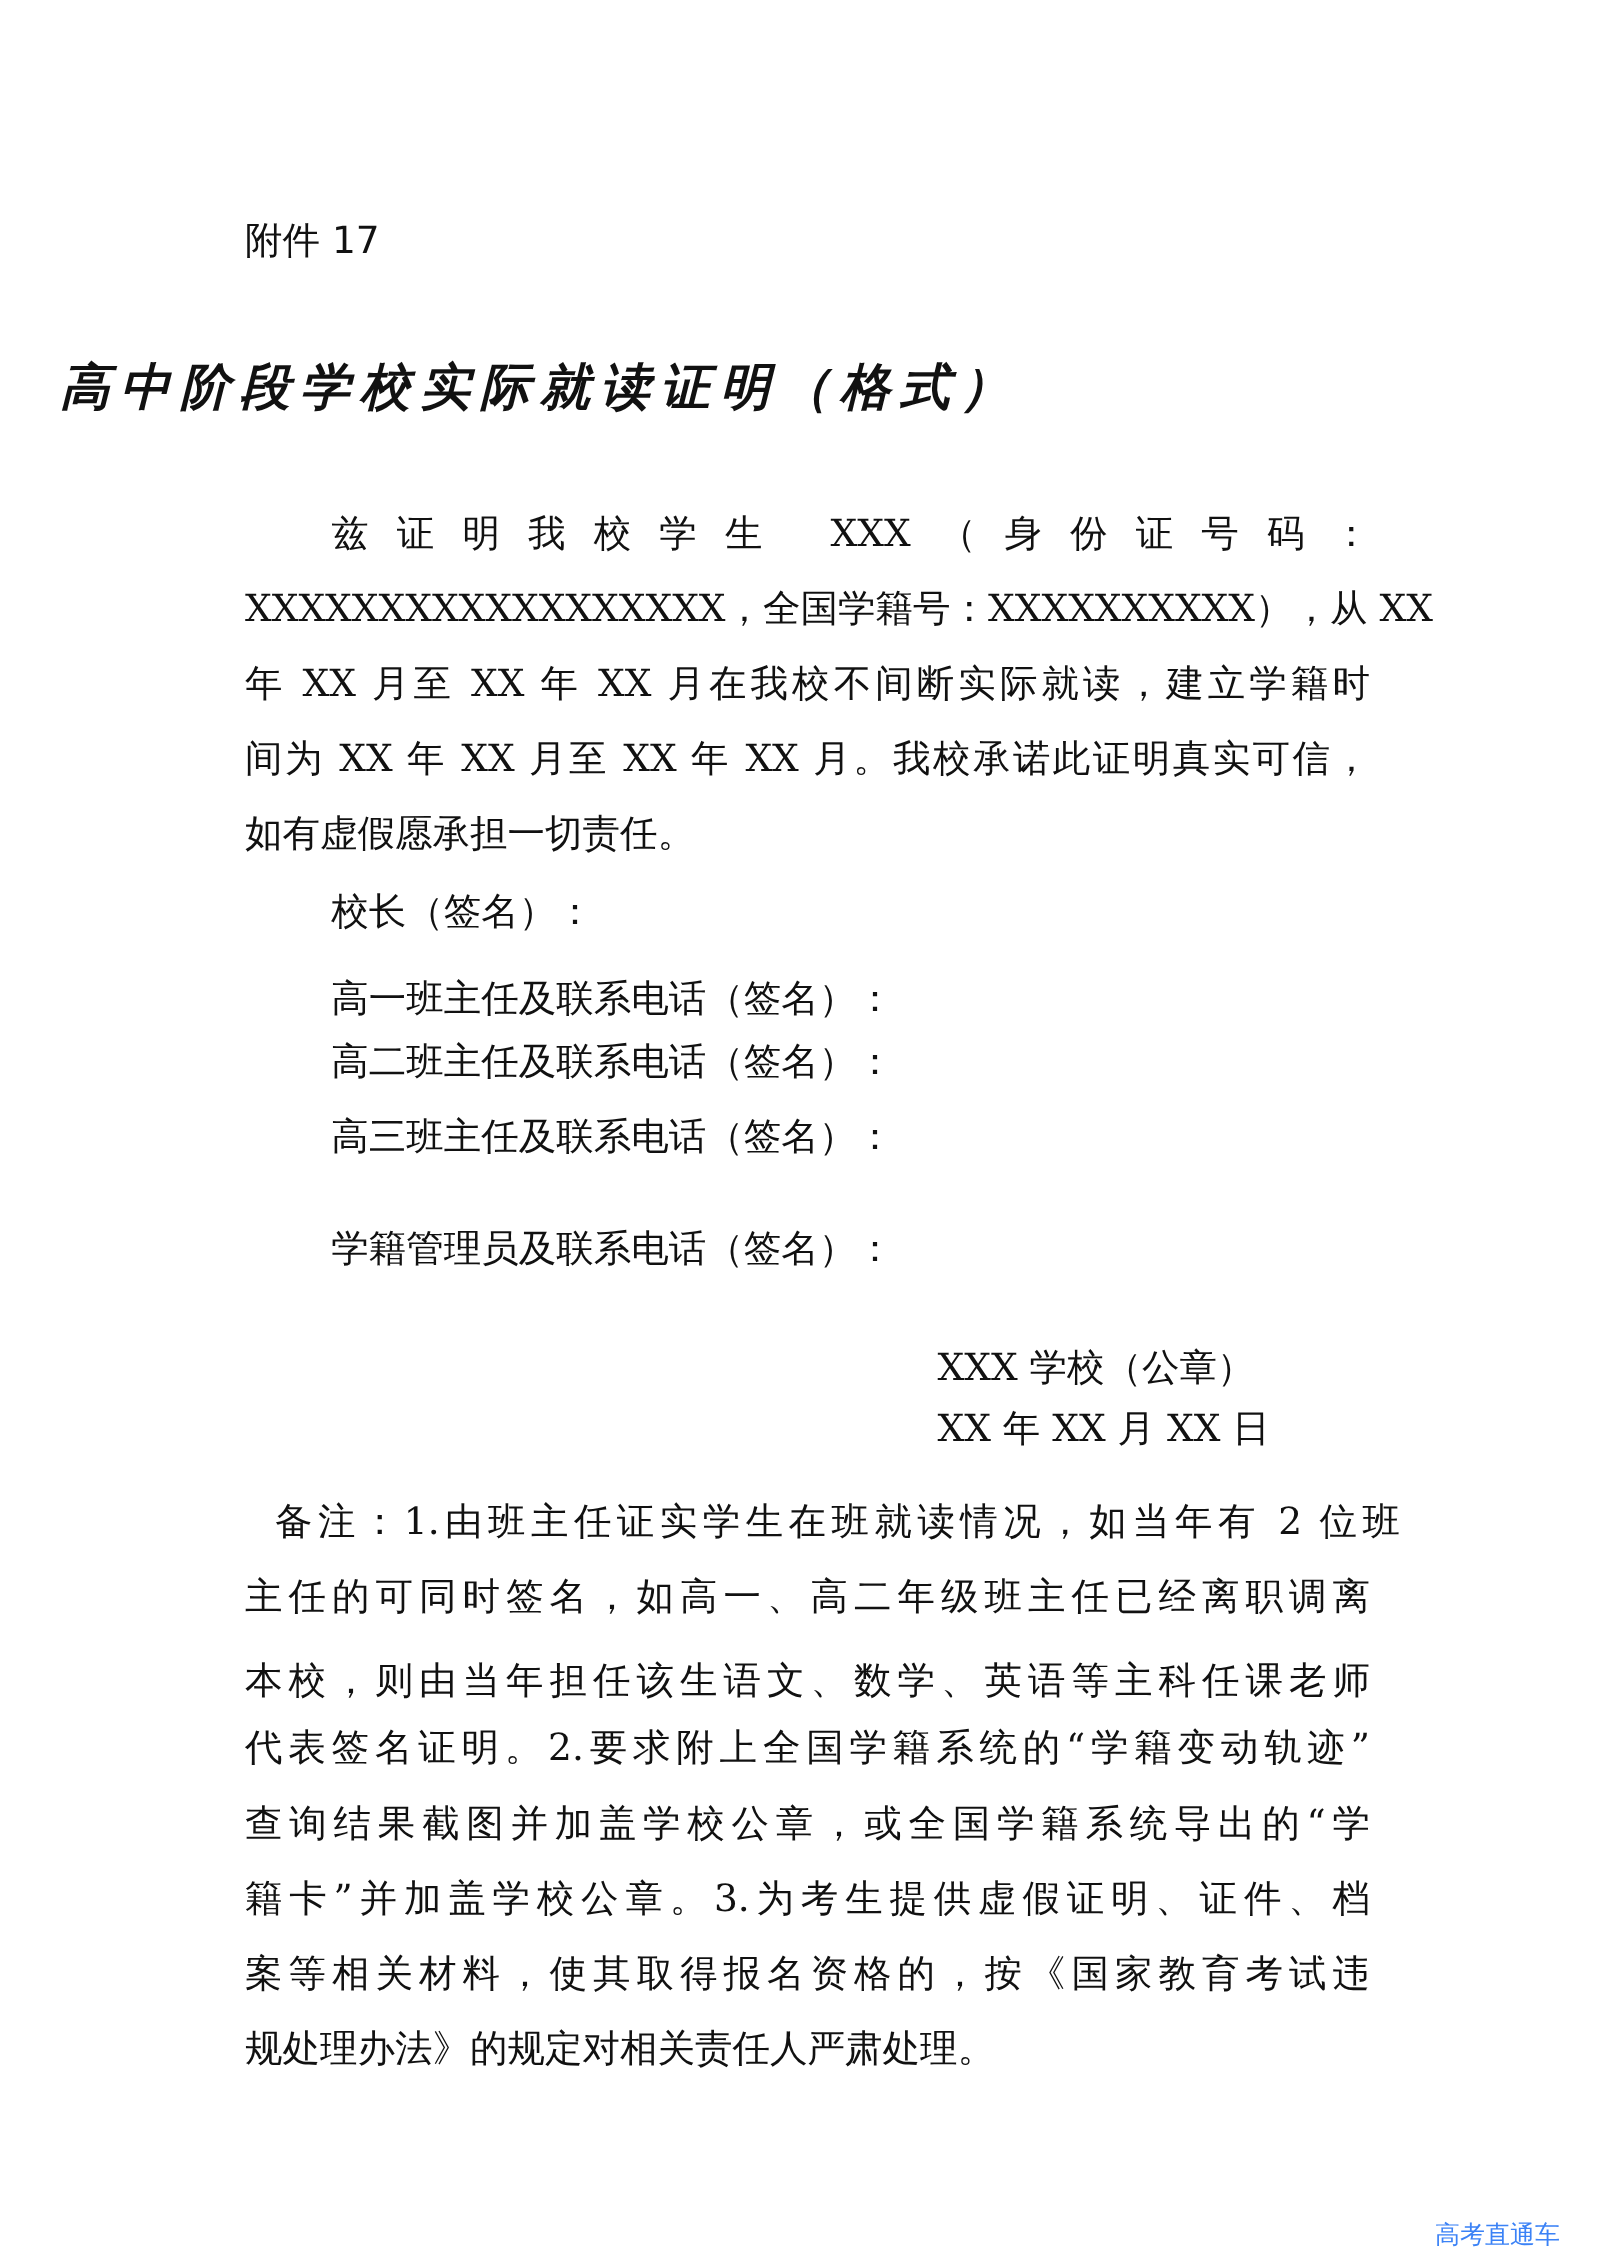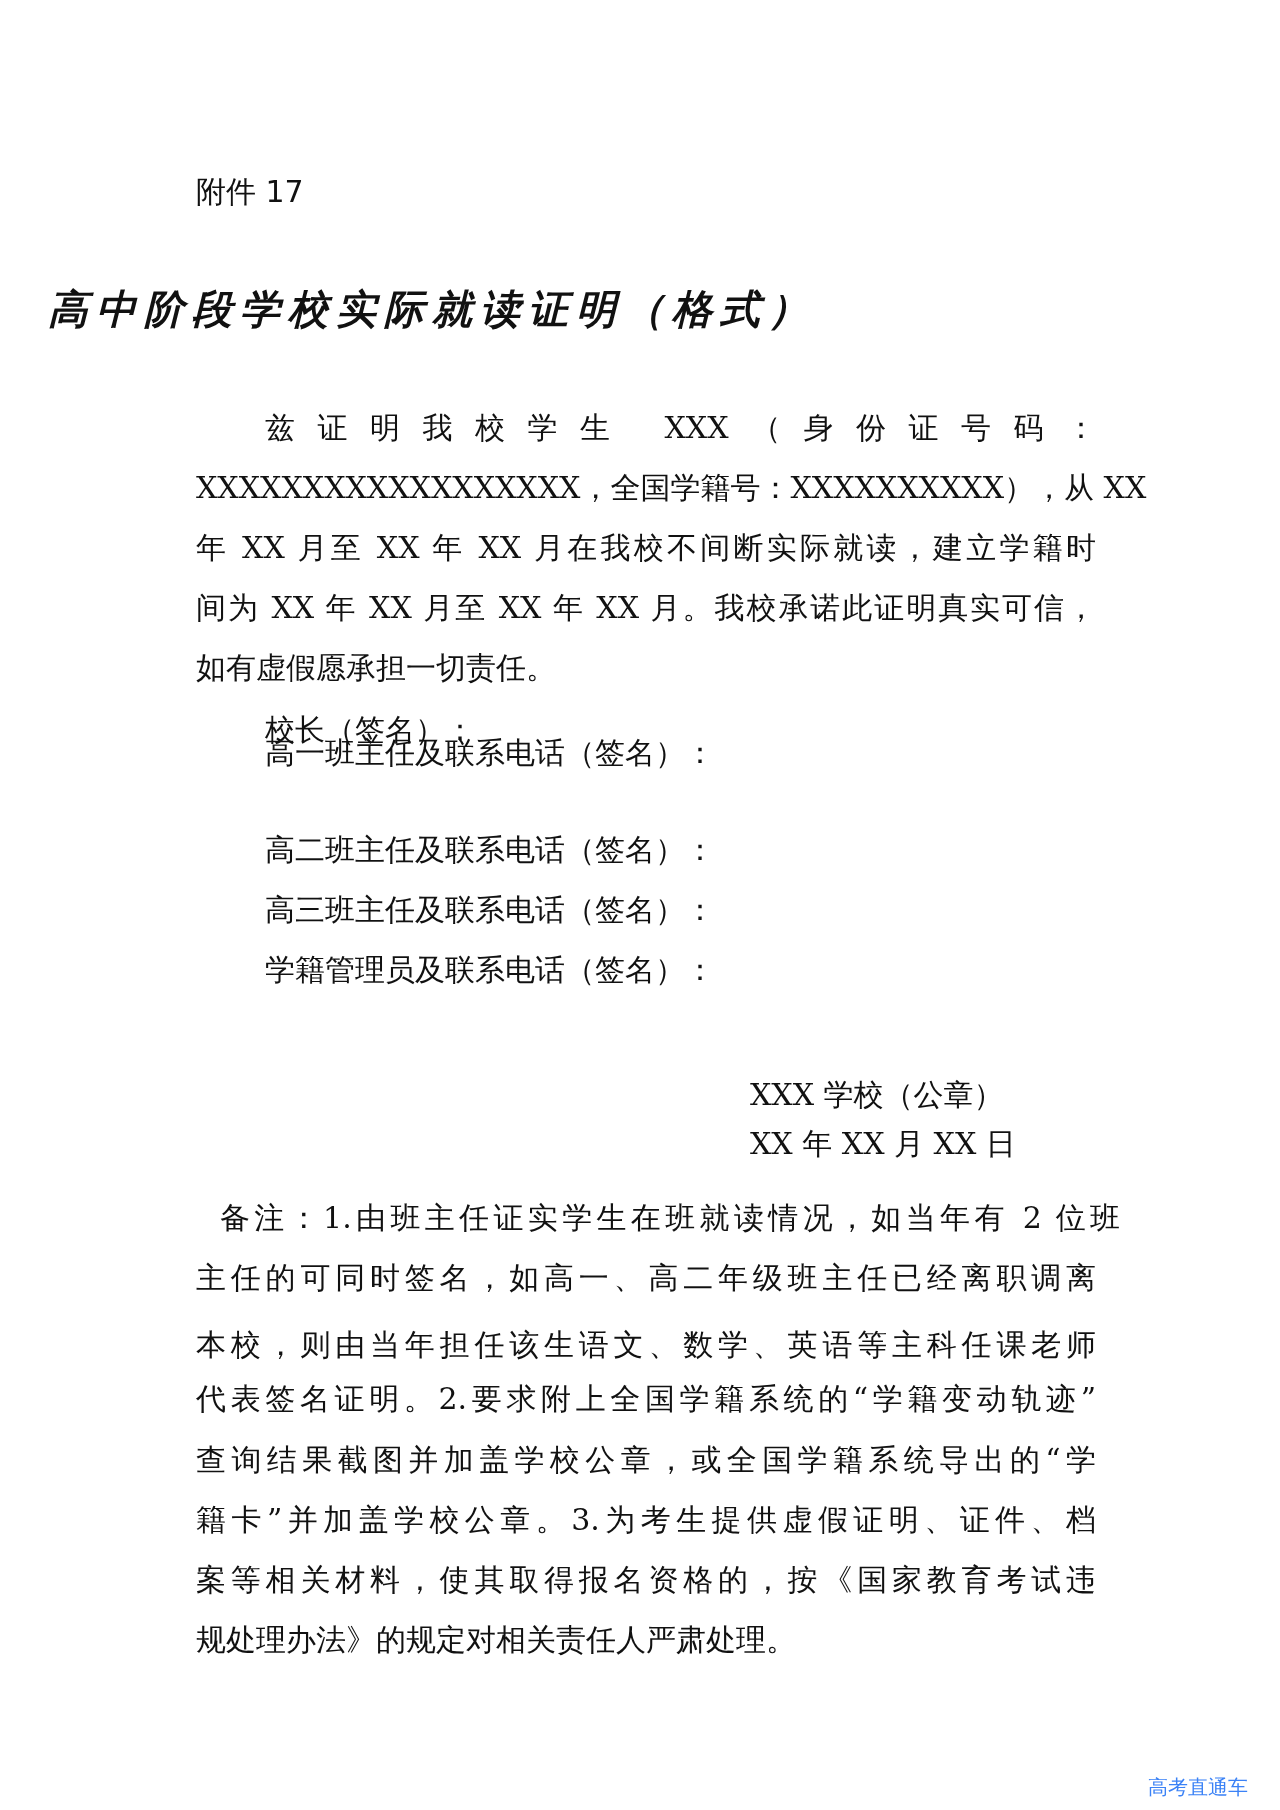--- a/index.html
+++ b/index.html
@@ -26,24 +26,24 @@
   <div>
     <div class="abs line justify" style="left:265px;width:831px;top:408px;">兹证明我校学生 XXX（身份证号码：</div>
     <div class="abs line justify" style="top:468px;">XXXXXXXXXXXXXXXXXX，全国学籍号：XXXXXXXXXX），从 XX</div>
     <div class="abs line justify" style="top:528px;">年 XX 月至 XX 年 XX 月在我校不间断实际就读，建立学籍时</div>
     <div class="abs line justify" style="top:588px;">间为 XX 年 XX 月至 XX 年 XX 月。我校承诺此证明真实可信，</div>
     <div class="abs line" style="top:648px;">如有虚假愿承担一切责任。</div>
   </div>
 
   <div>
     <div class="abs line indent" style="top:710px;">校长（签名）：</div>
-    <div class="abs line indent" style="top:733px;">高一班主任及联系电话（签名）：</div>
+    <div class="abs line indent" style="top:780px;">高一班主任及联系电话（签名）：</div>
     <div class="abs line indent" style="top:830px;">高二班主任及联系电话（签名）：</div>
     <div class="abs line indent" style="top:890px;">高三班主任及联系电话（签名）：</div>
-    <div class="abs line indent" style="top:950px;">学籍管理员及联系电话（签名）：</div>
+    <div class="abs line indent" style="top:980px;">学籍管理员及联系电话（签名）：</div>
   </div>
 
   <div class="abs line right-block" style="top:1075px;">XXX 学校（公章）</div>
   <div class="abs line right-block" style="top:1124px;">XX 年 XX 月 XX 日</div>
 
   <div>
     <div class="abs line justify" style="top:1198px;margin-left:24px;">备注：1.由班主任证实学生在班就读情况，如当年有 2 位班</div>
     <div class="abs line justify" style="top:1258px;">主任的可同时签名，如高一、高二年级班主任已经离职调离</div>
     <div class="abs line justify" style="top:1315px;margin-top:10px;">本校，则由当年担任该生语文、数学、英语等主科任课老师</div>
     <div class="abs line justify" style="top:1379px;">代表签名证明。2.要求附上全国学籍系统的“学籍变动轨迹”</div>

